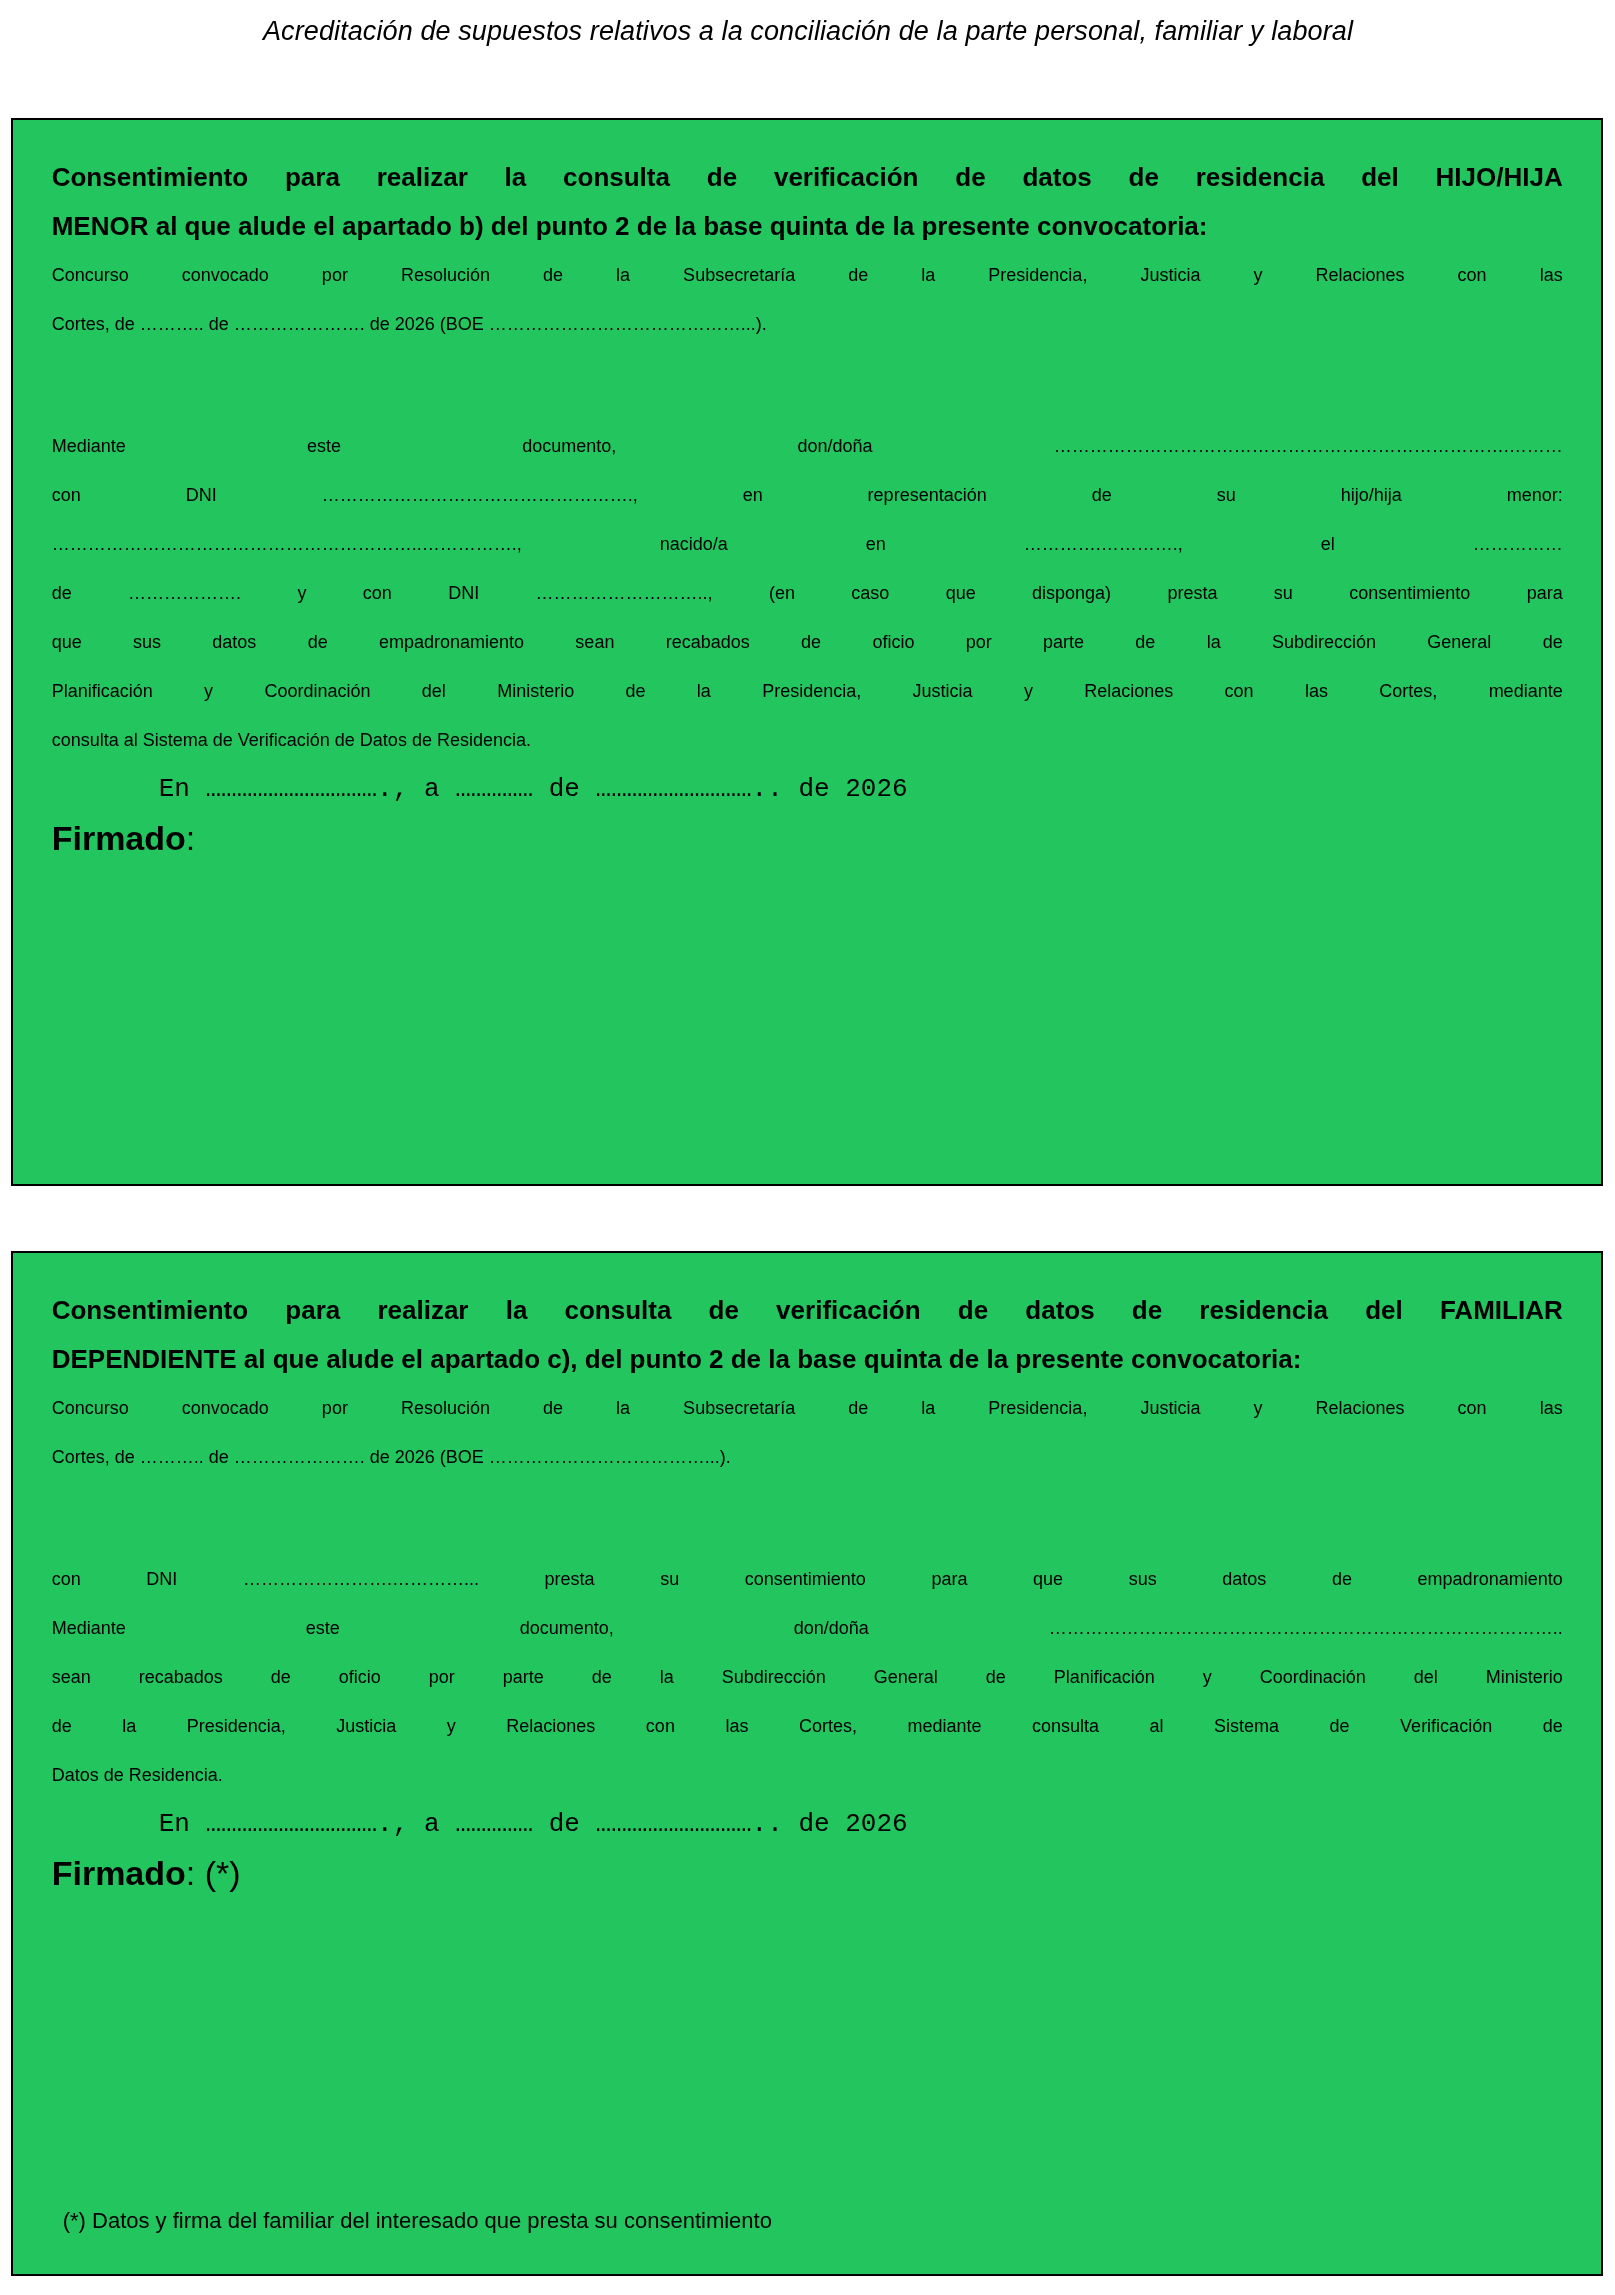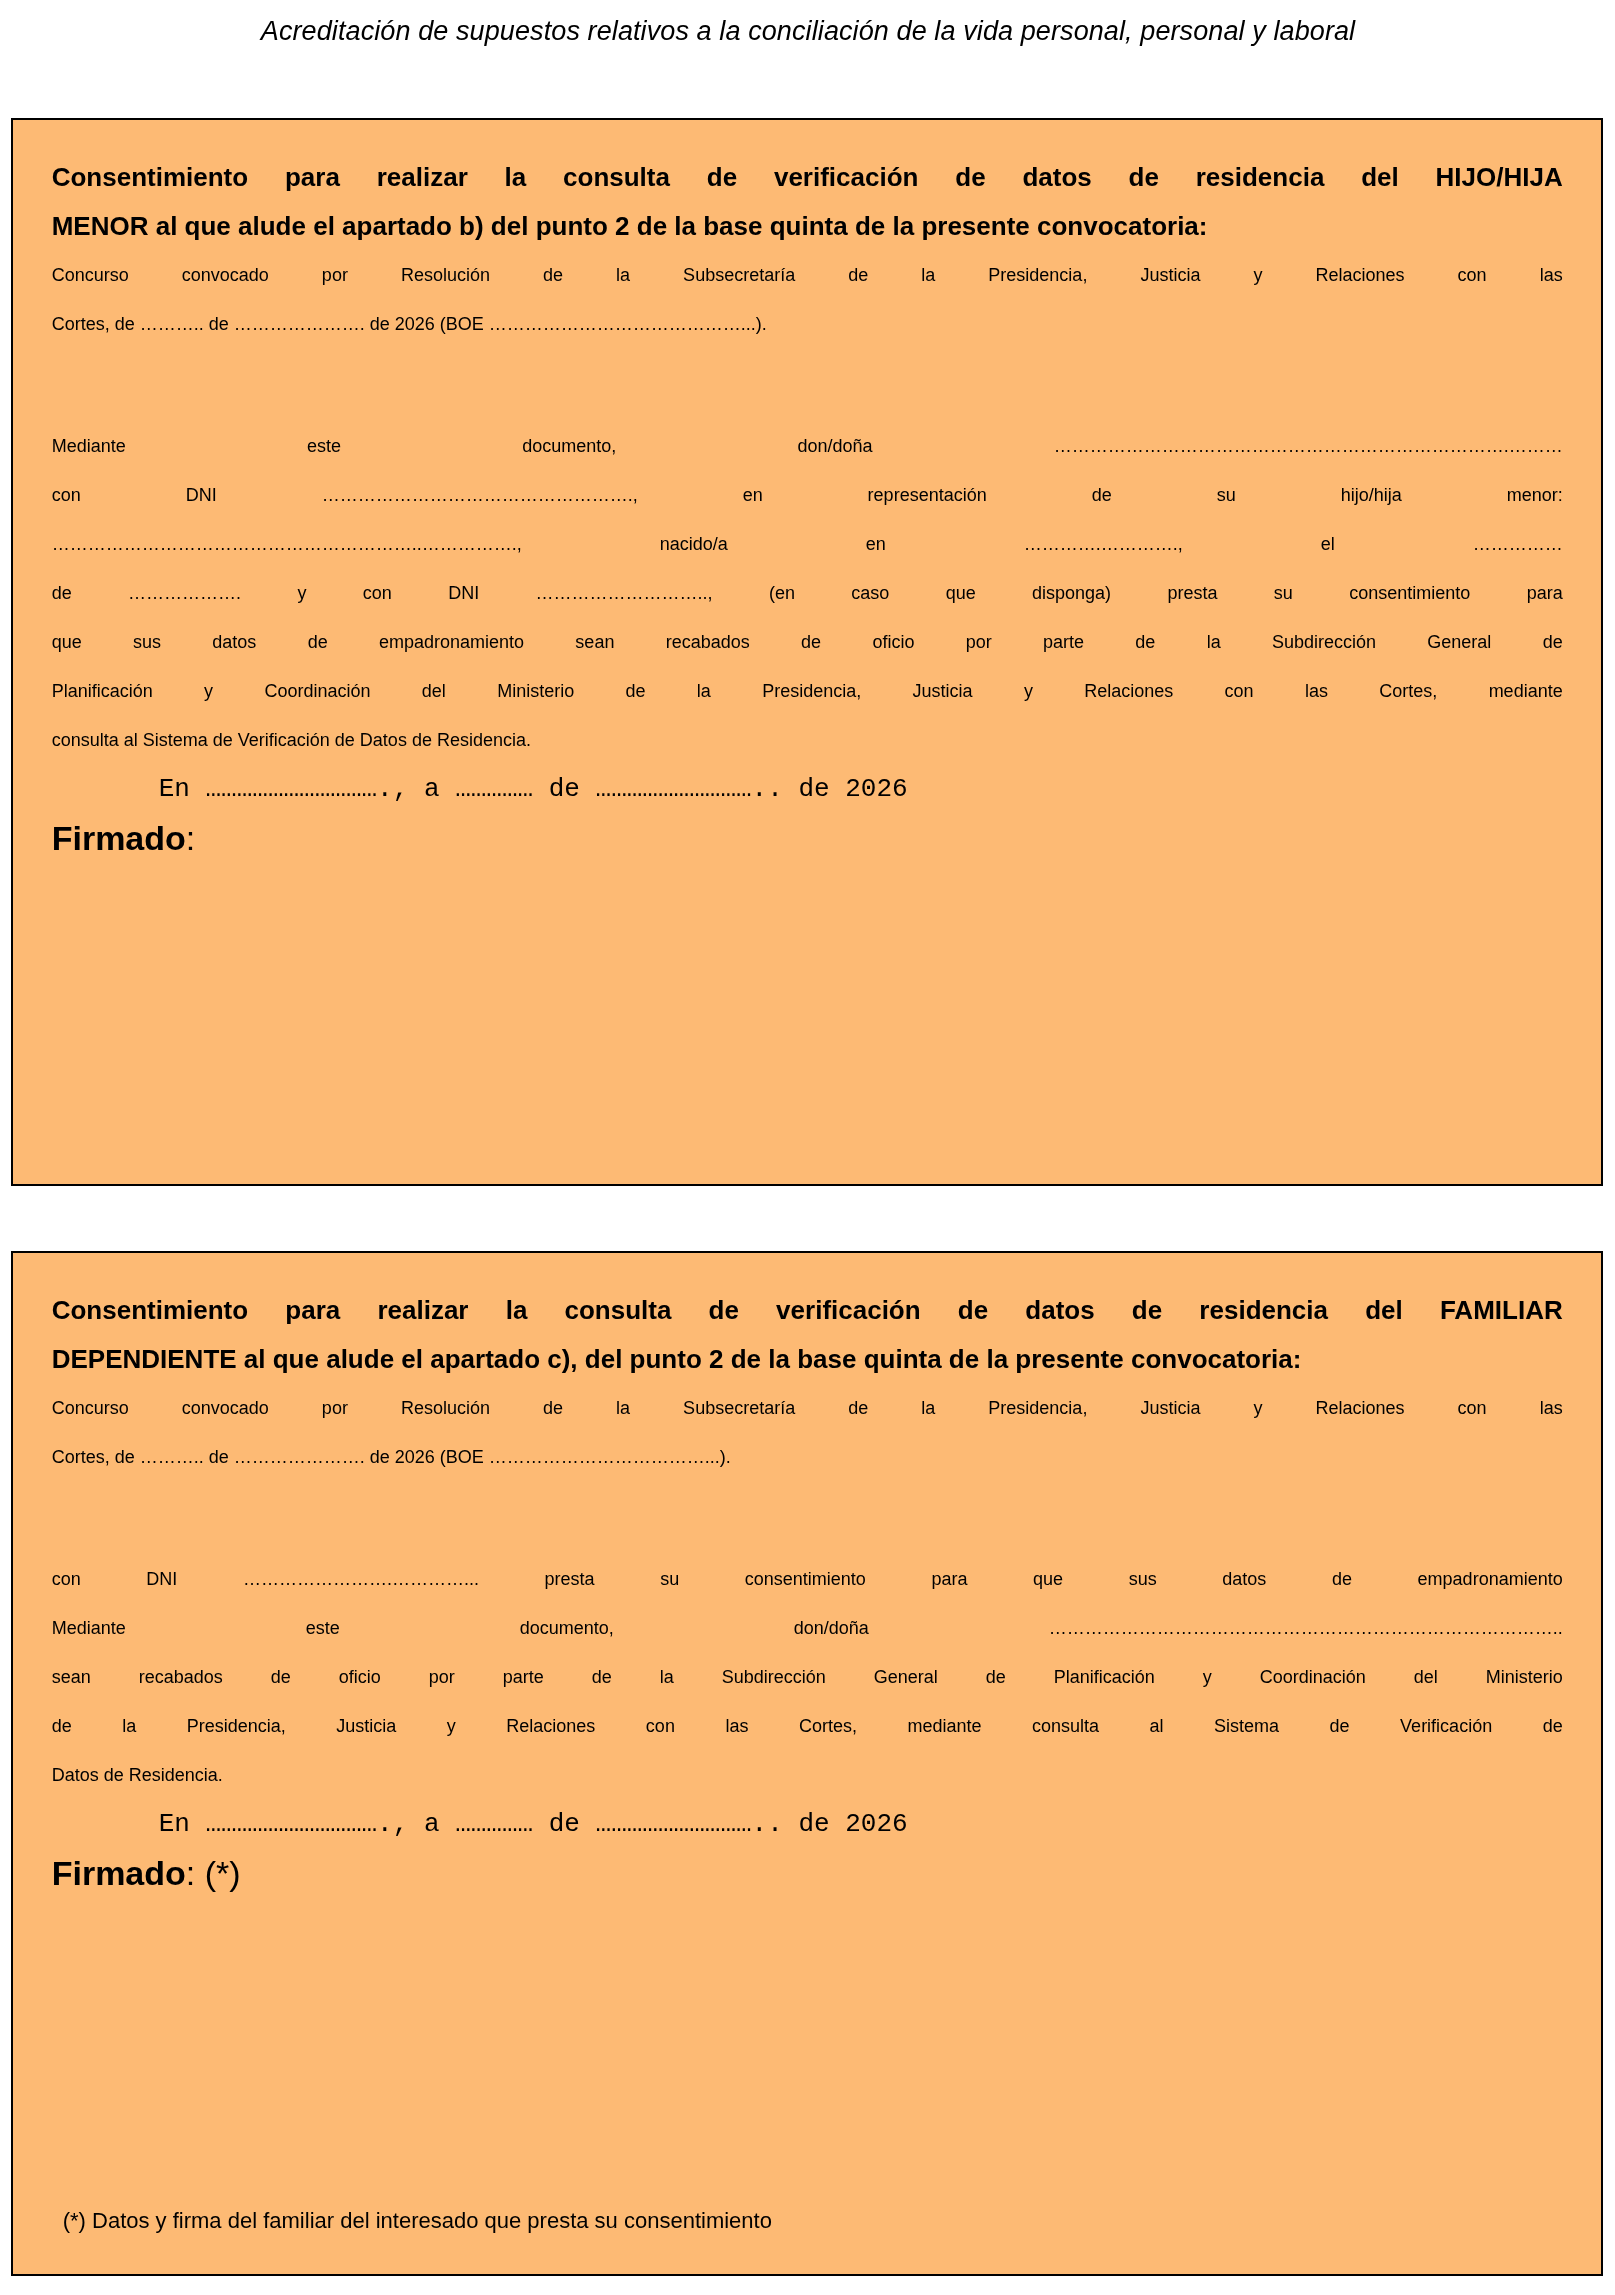--- a/index.html
+++ b/index.html
@@ -36,21 +36,21 @@
     letter-spacing: 0.1px;
   }
 
   
   .consent-box {
     position: absolute;
     left: 10.7px;
     width: 1592px;
     border: 2.5px solid #000000;
     box-sizing: border-box;
-    background: #fdba74;
+    background: #22c55e;
   }
   #box-minor  { top: 118px;  height: 1068px; }
   #box-family { top: 1251px; height: 1025px; }
 
   .box-inner {
     padding: 0 38px 0 39px;
   }
 
   .heading {
     font-weight: bold;
@@ -106,21 +106,21 @@
   }
   .plain-line {
     display: block;
   }
 </style>
 </head>
 <body>
 
 <div class="page">
 
-  <div class="doc-header">Acreditación de supuestos relativos a la conciliación de la vida personal, personal y laboral</div>
+  <div class="doc-header">Acreditación de supuestos relativos a la conciliación de la parte personal, familiar y laboral</div>
 
   <section class="consent-box" id="box-minor">
     <div class="box-inner">
 
       <div class="spacer-sm"></div>
 
       <p class="heading">
           <span class="justify-line">Consentimiento para realizar la consulta de verificación de datos de residencia del HIJO/HIJA</span>
           <span class="last-line">MENOR al que alude el apartado b) del punto 2 de la base quinta de la presente convocatoria:</span>
         </p>

